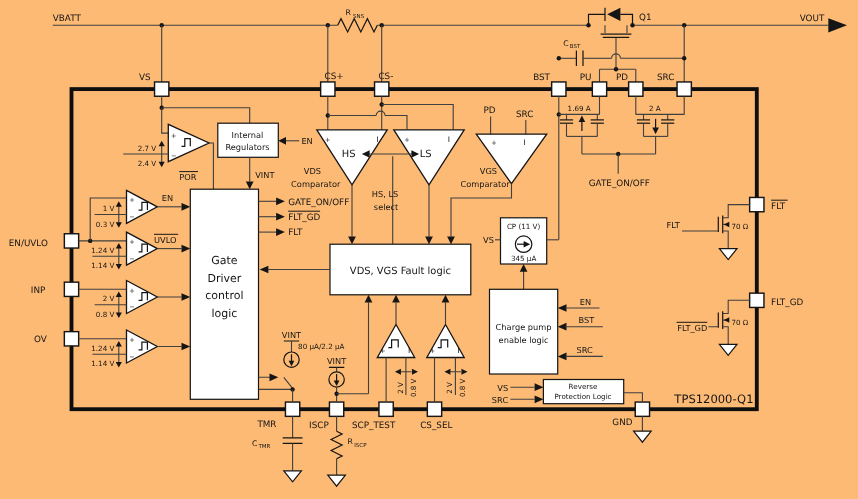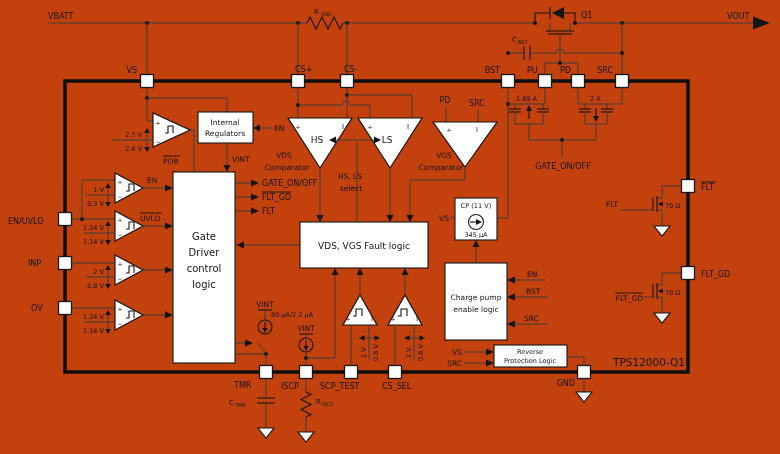--- a/index.html
+++ b/index.html
@@ -1,16 +1,16 @@
 <!DOCTYPE html>
 <html><head>
 <meta charset="utf-8">
 <style>
   html,body{margin:0;padding:0;background:#ffffff;}
-  #stage{position:relative;width:780px;height:454px;background:#c2410c;font-family:"DejaVu Sans",sans-serif;}
+  #stage{position:relative;width:780px;height:454px;background:#fdba74;font-family:"DejaVu Sans",sans-serif;}
   svg{position:absolute;left:0;top:0;}
   text{fill:#151515;font-family:"DejaVu Sans",sans-serif;}
   .t6{font-size:6px;}
   .t65{font-size:6.5px;}
   .t7{font-size:7px;}
   .t75{font-size:7.5px;}
   .t8{font-size:8px;}
   .t9{font-size:9px;}
   .t10{font-size:10px;}
   .t11{font-size:10.5px;}

